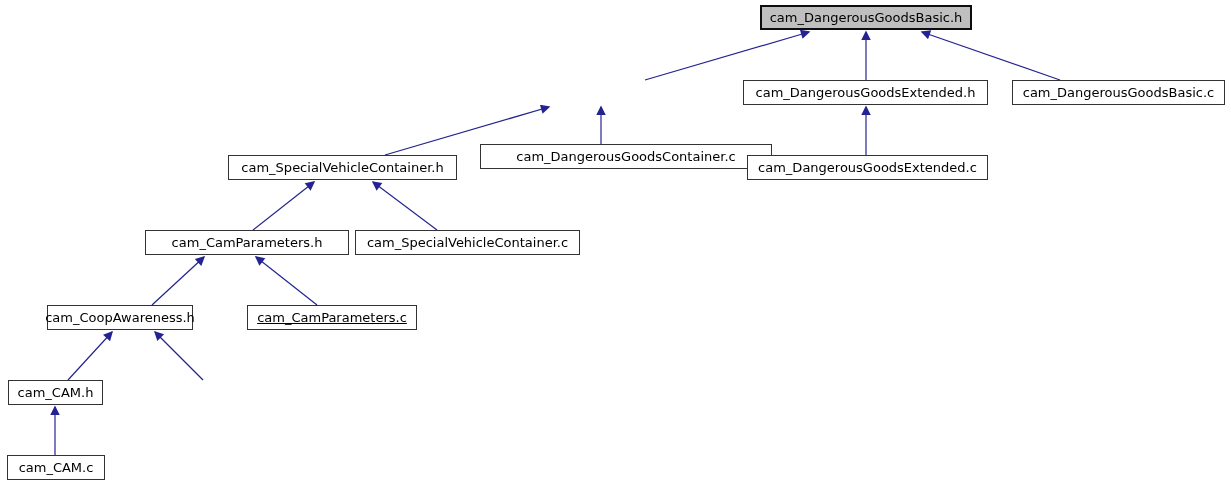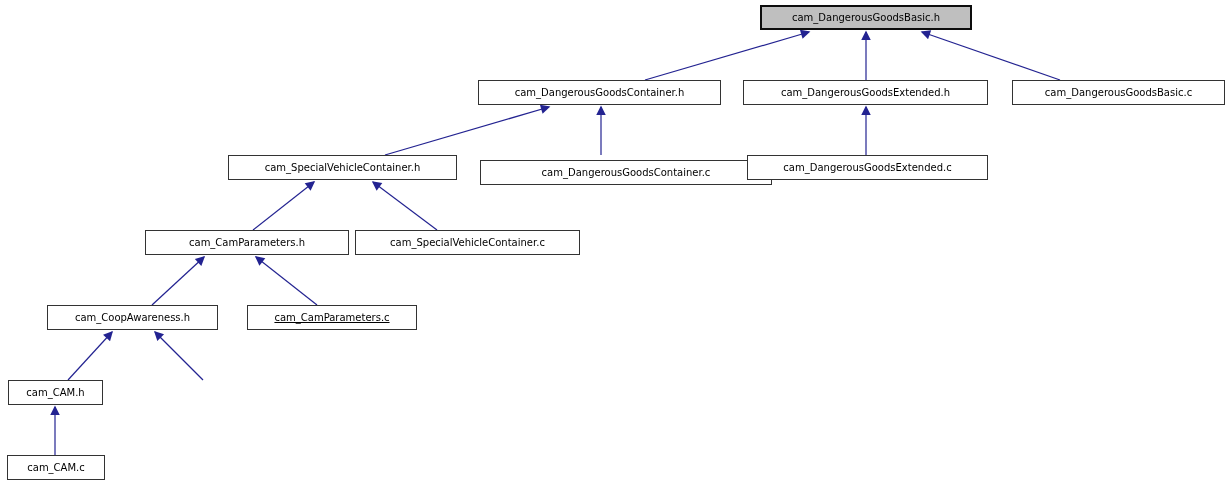--- a/index.html
+++ b/index.html
@@ -25,21 +25,21 @@
   }
   .node {
     position: absolute;
     height: 25px;
     box-sizing: border-box;
     background: var(--node-fill, #ffffff);
     border: 1px solid var(--node-border, #333333);
     display: flex;
     align-items: center;
     justify-content: center;
-    font-size: 10px;
+    font-size: 13px;
     color: #000000;
     white-space: nowrap;
     cursor: pointer;
     line-height: 1;
   }
   .node.highlight {
     background: var(--highlight-fill, #bfbfbf);
     border: 2px solid #0d0d0d;
   }
   .edge-line {
@@ -68,31 +68,30 @@
     <line class="edge-line" x1="437" y1="230" x2="373" y2="182" marker-end="url(#arrow)"></line>
     <line class="edge-line" x1="152" y1="305" x2="204" y2="257" marker-end="url(#arrow)"></line>
     <line class="edge-line" x1="317" y1="305" x2="256" y2="257" marker-end="url(#arrow)"></line>
     <line class="edge-line" x1="68" y1="380" x2="112" y2="332" marker-end="url(#arrow)"></line>
     <line class="edge-line" x1="203" y1="380" x2="155" y2="332" marker-end="url(#arrow)"></line>
     <line class="edge-line" x1="55" y1="455" x2="55" y2="407" marker-end="url(#arrow)"></line>
   </svg>
 
   <div class="node highlight" style="left:760px;  top:5px;   width:212px;">cam_DangerousGoodsBasic.h</div>
 
-  <div class="node" style="left:478px;  top:80px;  width:243px;">cam_DangerousGoodsContainer.h</div>
   <div class="node" style="left:743px;  top:80px;  width:245px;">cam_DangerousGoodsExtended.h</div>
   <div class="node" style="left:1012px; top:80px;  width:213px;">cam_DangerousGoodsBasic.c</div>
 
   <div class="node" style="left:228px;  top:155px; width:229px;">cam_SpecialVehicleContainer.h</div>
-  <div class="node" style="left:480px;  top:160px; width:292px;">cam_DangerousGoodsContainer.c</div>
+  <div class="node" style="left:480px;  top:144px; width:292px;">cam_DangerousGoodsContainer.c</div>
   <div class="node" style="left:747px;  top:155px; width:241px;">cam_DangerousGoodsExtended.c</div>
 
   <div class="node" style="left:145px;  top:230px; width:204px;">cam_CamParameters.h</div>
   <div class="node" style="left:343px;  top:230px; width:225px;margin-left:12px;">cam_SpecialVehicleContainer.c</div>
 
-  <div class="node" style="left:47px;   top:305px; width:171px;">cam_CoopAwareness.h</div>
+  <div class="node" style="left:47px;   top:305px; width:146px;">cam_CoopAwareness.h</div>
   <div class="node" style="left:247px;  top:305px; width:170px;text-decoration:underline;">cam_CamParameters.c</div>
 
   <div class="node" style="left:8px;    top:380px; width:95px;">cam_CAM.h</div>
 
   <div class="node" style="left:7px;    top:455px; width:98px;">cam_CAM.c</div>
 
 </div>
 
 </body></html>

